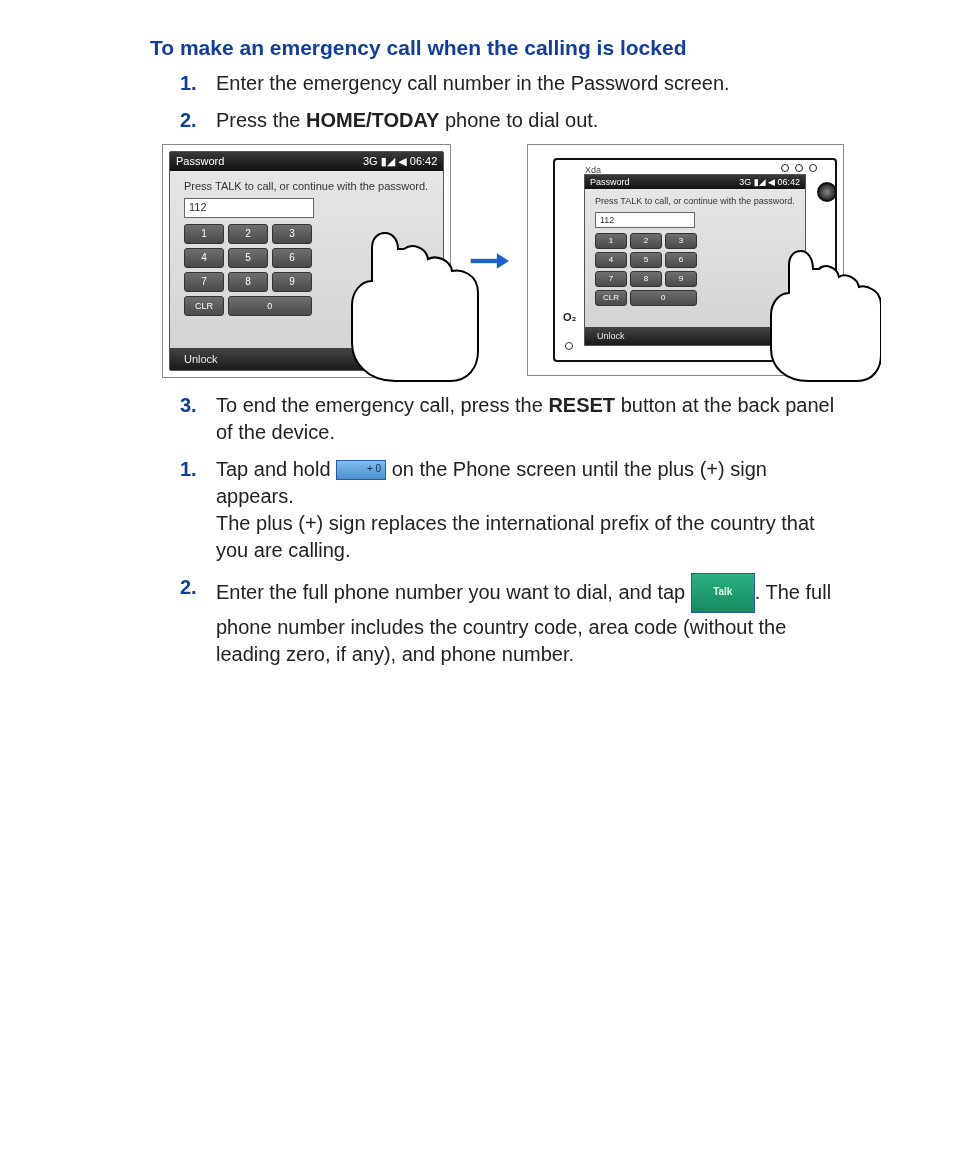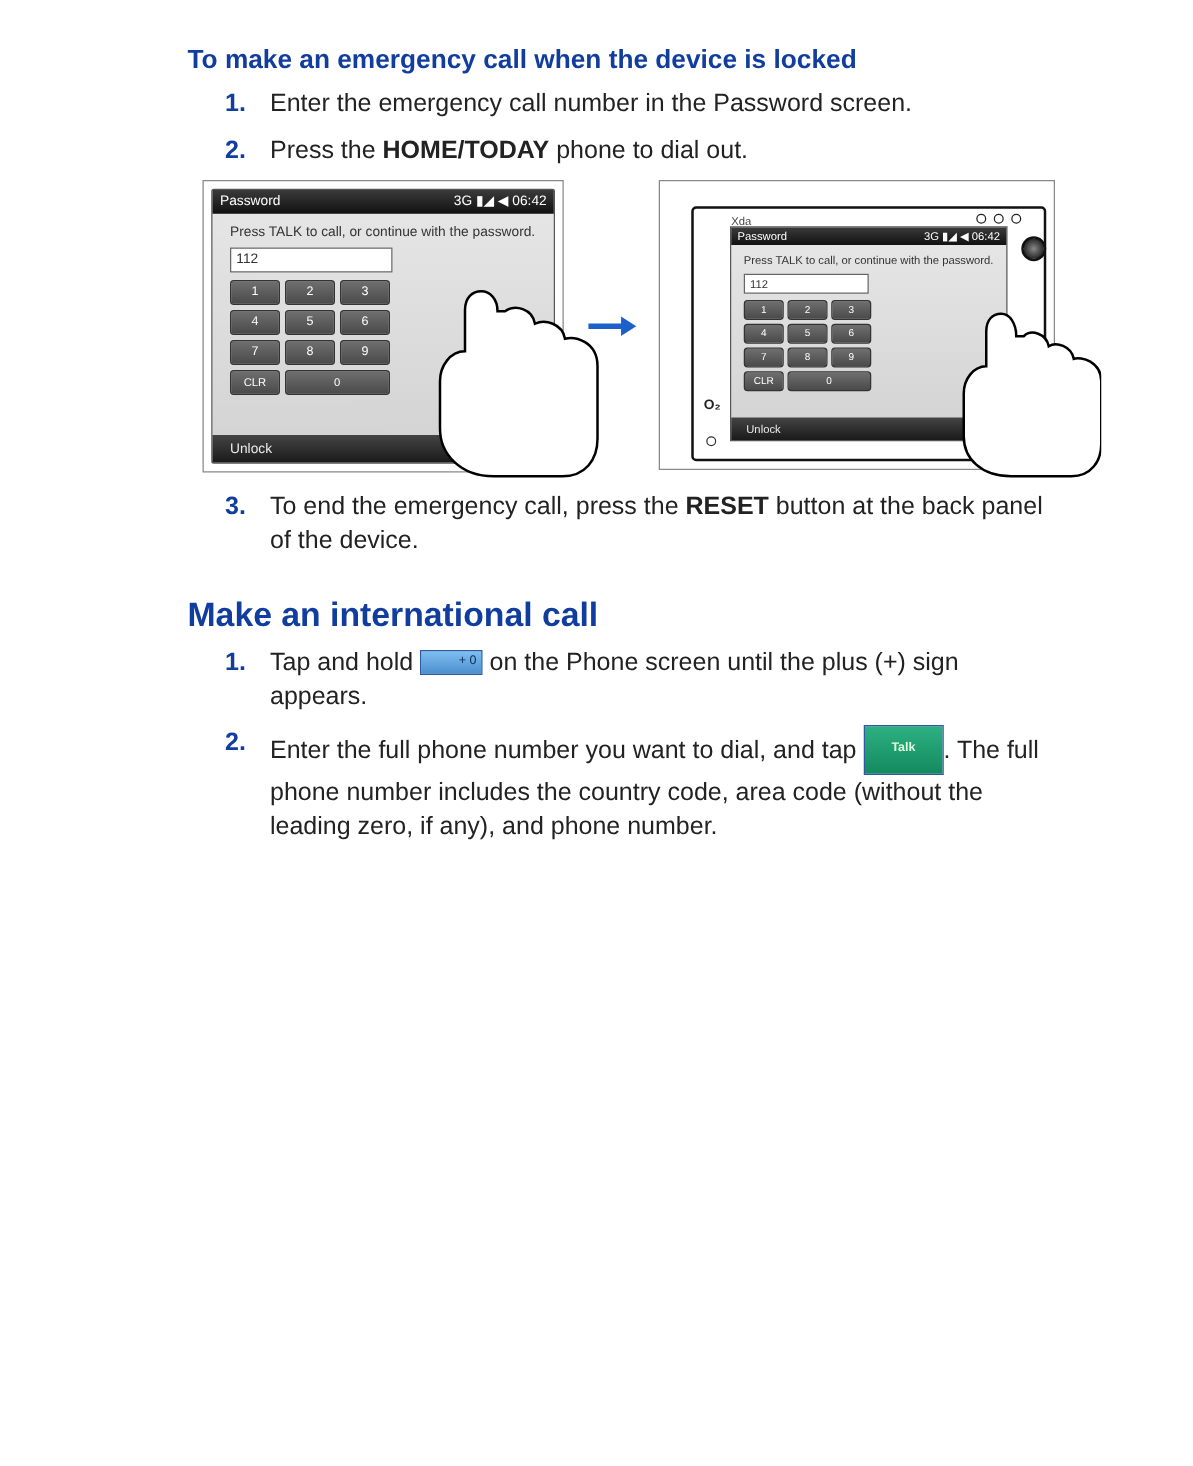--- a/index.html
+++ b/index.html
@@ -58,21 +58,21 @@
     align-items: stretch;
     gap: 18px;
     margin: 10px 0 14px 12px;
   }
   .shot {
     background: #fff;
     border: 1px solid #888;
     position: relative;
   }
   .shot.left { width: 300px; height: 232px; }
-  .shot.right { width: 330px; height: 232px; display:flex; align-items:flex-end; justify-content:flex-end; padding:6px; box-sizing:border-box; }
+  .shot.right { width: 330px; height: 232px; display:flex; align-items:center; justify-content:flex-end; padding:6px; box-sizing:border-box; }
   .phone-screen {
     position: absolute;
     inset: 6px;
     background: linear-gradient(#e7e7e7, #d2d2d2);
     border: 1px solid #555;
     border-radius: 2px;
     display:flex; flex-direction:column;
   }
   .ps-bar {
     background: linear-gradient(#3a3a3a,#111);
@@ -159,21 +159,21 @@
     width:46px;
     background:linear-gradient(#2db083,#138a5e);
     color:#dfffe0; text-align:center; font-weight:600;
   }
 </style>
 </head>
 <body>
 
 <div class="page">
 
-  <div class="blue-bold-sub">To make an emergency call when the device is locked</div>
+  <div class="blue-bold-sub">To make an emergency call when the calling is locked</div>
 
   <ol class="steps">
     <li>
       <span class="num">1.</span>
       <span>Enter the emergency call number in the Password screen.</span>
     </li>
     <li>
       <span class="num">2.</span>
       <span>Press the </span><span class="strong">HOME/TODAY</span><span> phone to dial out.</span>
     </li>
@@ -268,28 +268,28 @@
     </div>
   </div>
 
   <ol class="steps">
     <li>
       <span class="num">3.</span>
       <span>To end the emergency call, press the </span><span class="strong">RESET</span><span> button at the back panel of the device.</span>
     </li>
   </ol>
 
-  <div class="section-title">Make an international call</div>
 
   <ol class="steps">
     <li>
       <span class="num">1.</span>
       <span>Tap and hold </span>
       <span class="inline-button zero">+ 0</span>
       <span> on the Phone screen until the plus (+) sign appears.</span><br>
+      <span>The plus (+) sign replaces the international prefix of the country that you are calling.</span>
     </li>
     <li>
       <span class="num">2.</span>
       <span>Enter the full phone number you want to dial, and tap </span>
       <span class="inline-button talk">Talk</span><span>. The full phone number includes the country code, area code (without the leading zero, if any), and phone number.</span>
     </li>
   </ol>
 </div>
 
 </body></html>

